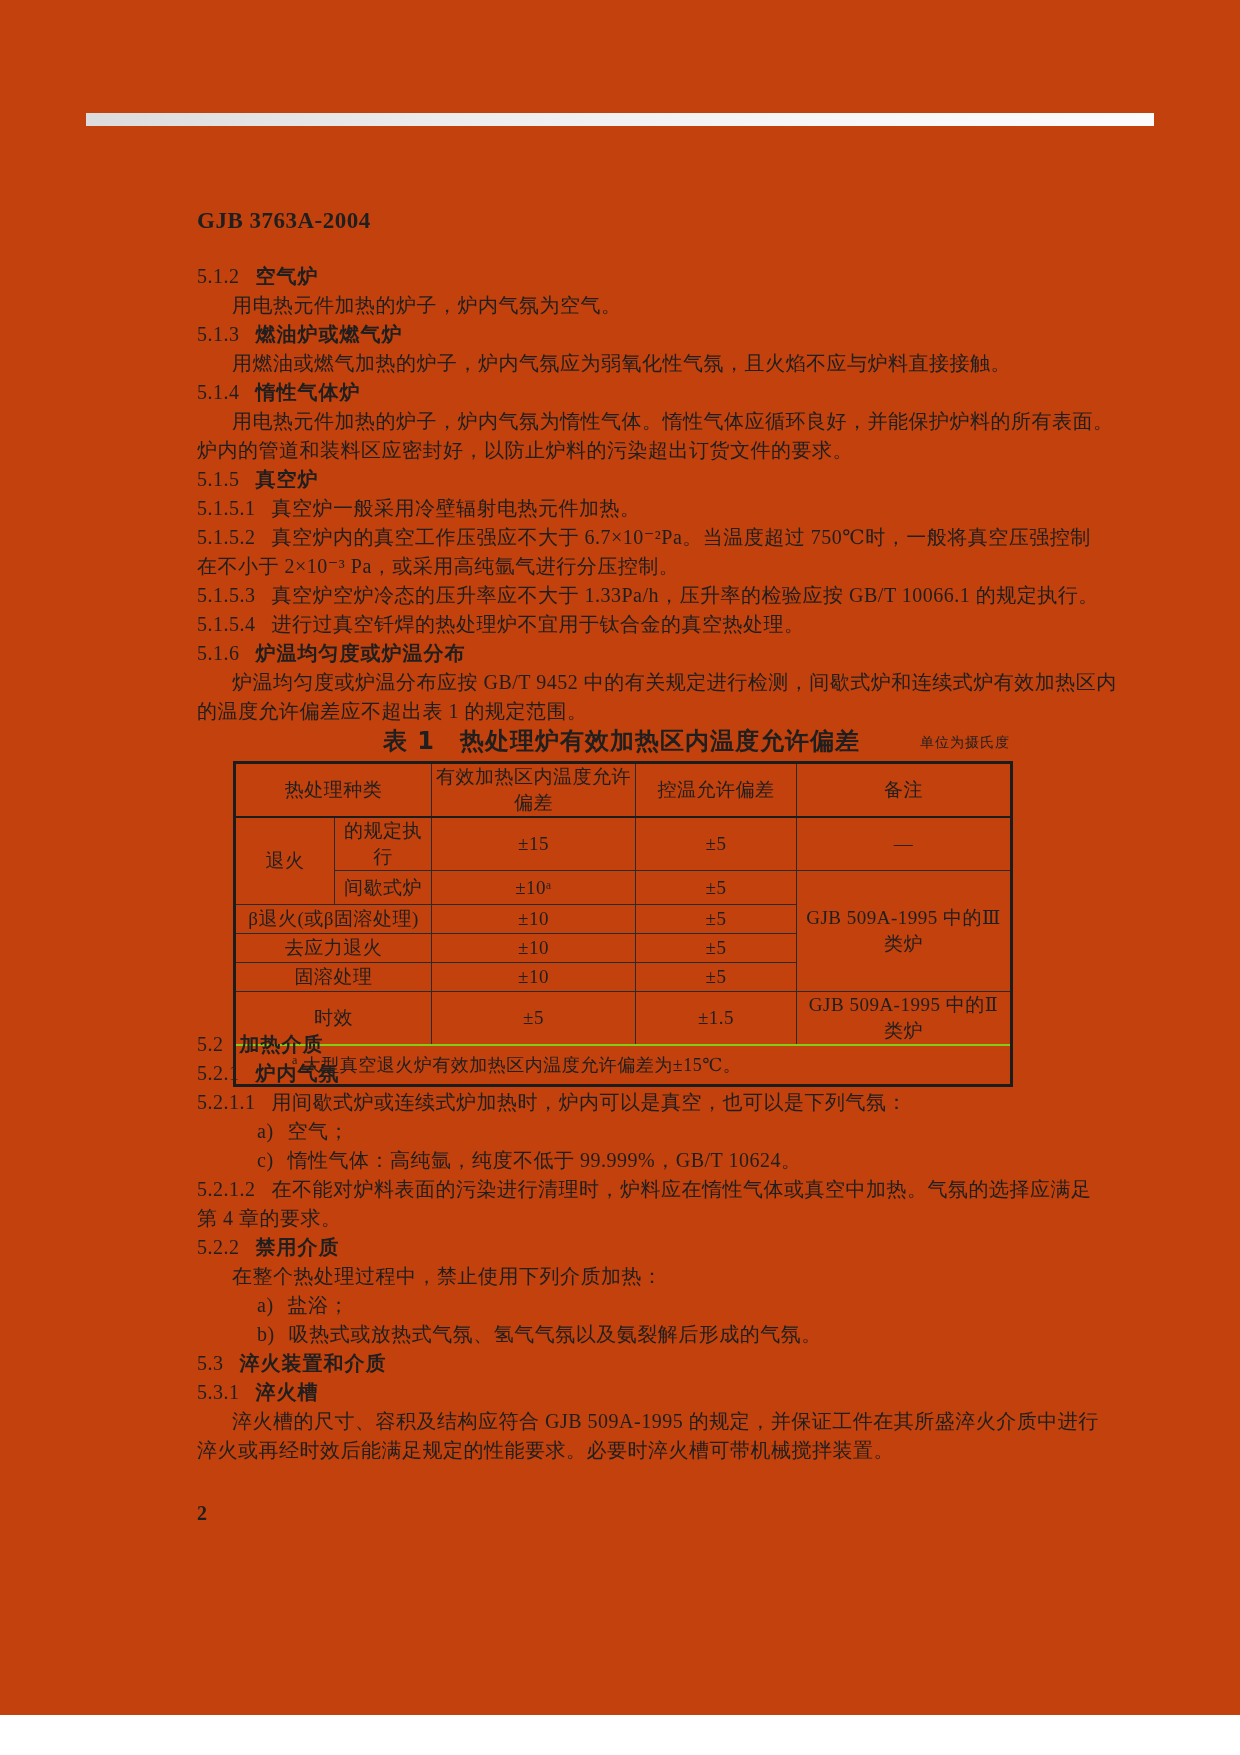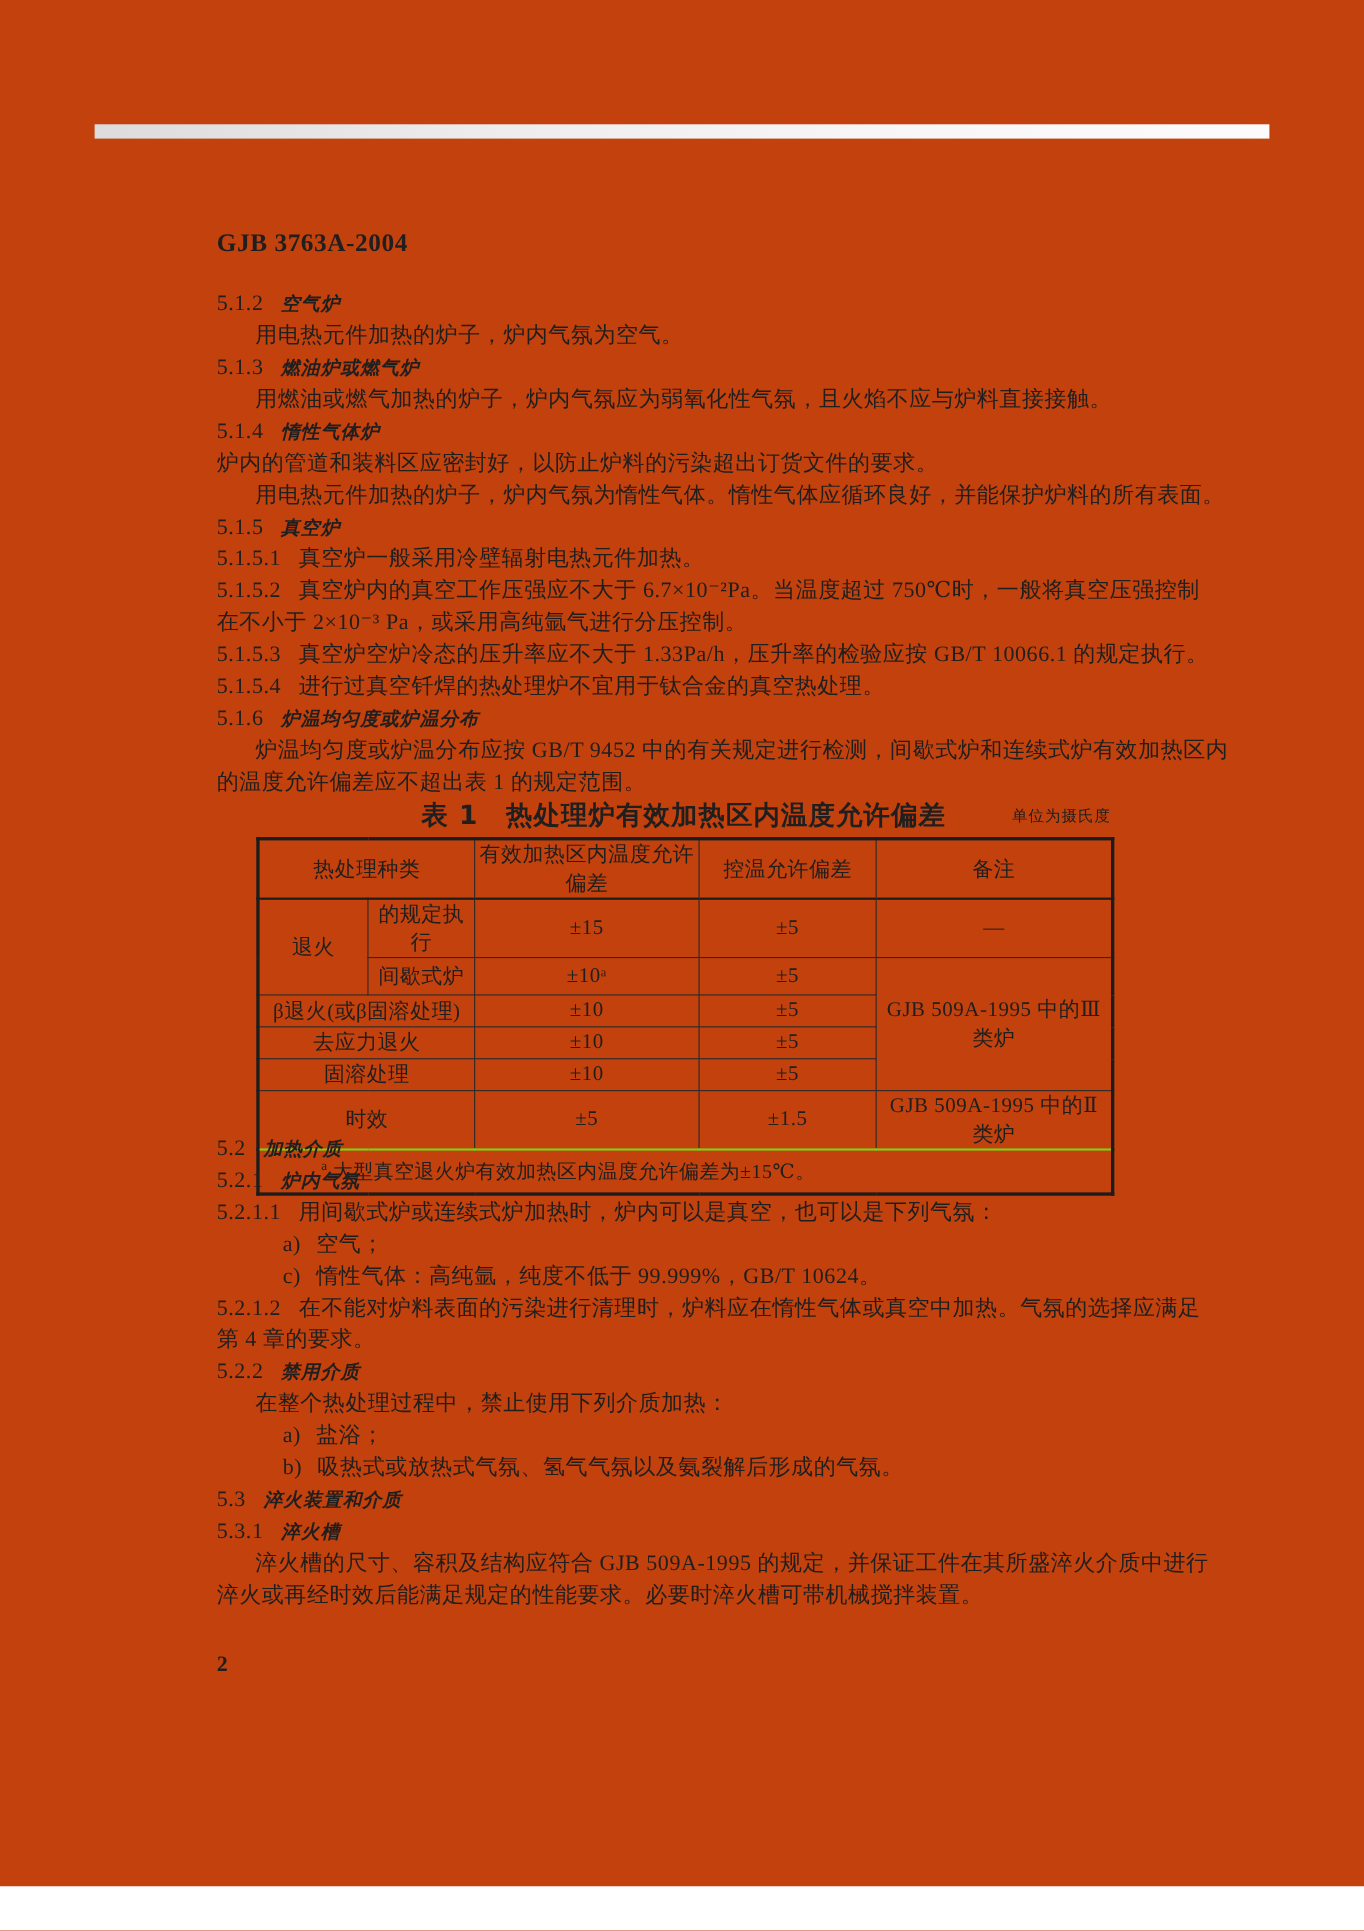--- a/index.html
+++ b/index.html
@@ -8,21 +8,21 @@
   .scan-band{position:absolute;left:86px;top:113px;width:1068px;height:13px;
         background:linear-gradient(to right,#dcdcdc,#ededed 35%,#f7f7f7 70%,#fbfbfb);}
   .std-header{position:absolute;left:197px;top:208px;font-size:23px;font-weight:bold;
         letter-spacing:0.5px;font-family:"Liberation Serif","DejaVu Serif",serif;}
   .col{position:absolute;left:197px;width:860px;}
   .col-top{top:262px;}
   .col-bottom{top:1030px;}
   .line{height:29px;line-height:29px;font-size:20px;letter-spacing:0.5px;white-space:nowrap;}
   .cnum{margin-right:16px;text-align:center;}
   .heading .ctitle{font-family:"DejaVu Sans","Liberation Sans",sans-serif;
-        font-weight:bold;font-size:17px;letter-spacing:1px;font-style:italic;}
+        font-weight:bold;font-size:20px;letter-spacing:1px;}
   .para .ptext{padding-left:35px;}
   .clause .ctext{margin-left:0px;}
   .list{padding-left:60px;}
   .list .lmark{margin-right:14px;}
   .caption-row{position:absolute;left:233px;top:726px;width:777px;height:30px;line-height:30px;}
   .tbl-caption{display:block;text-align:center;font-family:"DejaVu Sans","Liberation Sans",sans-serif;
         font-weight:bold;font-size:24px;letter-spacing:1px;}
   .tbl-unit{position:absolute;right:0;top:2px;font-size:14px;letter-spacing:1px;}
   table.t1{position:absolute;left:233px;top:761px;width:777px;border-collapse:collapse;
         border:3px solid #1c1c1c;table-layout:fixed;}
@@ -45,22 +45,22 @@
   <div class="scan-band"></div>
 
   <div class="std-header">GJB 3763A-2004</div>
 
   <div class="col col-top">
     <div class="line heading"><span class="cnum">5.1.2</span><span class="ctitle">空气炉</span></div>
     <div class="line para"><span class="ptext">用电热元件加热的炉子，炉内气氛为空气。</span></div>
     <div class="line heading"><span class="cnum">5.1.3</span><span class="ctitle">燃油炉或燃气炉</span></div>
     <div class="line para"><span class="ptext">用燃油或燃气加热的炉子，炉内气氛应为弱氧化性气氛，且火焰不应与炉料直接接触。</span></div>
     <div class="line heading"><span class="cnum">5.1.4</span><span class="ctitle">惰性气体炉</span></div>
+    <div class="line para"><span class="ptext">用电热元件加热的炉子，炉内气氛为惰性气体。惰性气体应循环良好，并能保护炉料的所有表面。</span></div>
     <div class="line cont"><span>炉内的管道和装料区应密封好，以防止炉料的污染超出订货文件的要求。</span></div>
-    <div class="line para"><span class="ptext">用电热元件加热的炉子，炉内气氛为惰性气体。惰性气体应循环良好，并能保护炉料的所有表面。</span></div>
     <div class="line heading"><span class="cnum">5.1.5</span><span class="ctitle">真空炉</span></div>
     <div class="line clause"><span class="cnum">5.1.5.1</span><span class="ctext">真空炉一般采用冷壁辐射电热元件加热。</span></div>
     <div class="line clause"><span class="cnum">5.1.5.2</span><span class="ctext">真空炉内的真空工作压强应不大于 6.7×10⁻²Pa。当温度超过 750℃时，一般将真空压强控制</span></div>
     <div class="line cont"><span>在不小于 2×10⁻³ Pa，或采用高纯氩气进行分压控制。</span></div>
     <div class="line clause"><span class="cnum">5.1.5.3</span><span class="ctext">真空炉空炉冷态的压升率应不大于 1.33Pa/h，压升率的检验应按 GB/T 10066.1 的规定执行。</span></div>
     <div class="line clause"><span class="cnum">5.1.5.4</span><span class="ctext">进行过真空钎焊的热处理炉不宜用于钛合金的真空热处理。</span></div>
     <div class="line heading"><span class="cnum">5.1.6</span><span class="ctitle">炉温均匀度或炉温分布</span></div>
     <div class="line para"><span class="ptext">炉温均匀度或炉温分布应按 GB/T 9452 中的有关规定进行检测，间歇式炉和连续式炉有效加热区内</span></div>
     <div class="line cont"><span>的温度允许偏差应不超出表 1 的规定范围。</span></div>
   </div>

